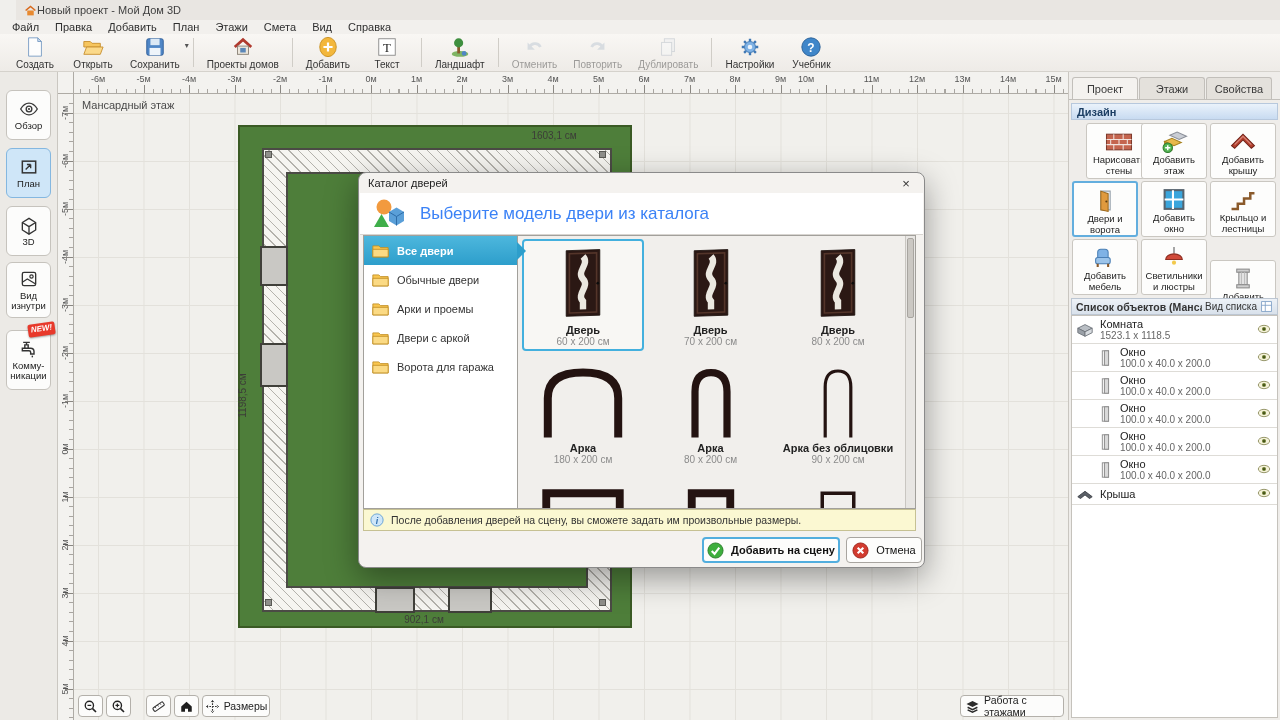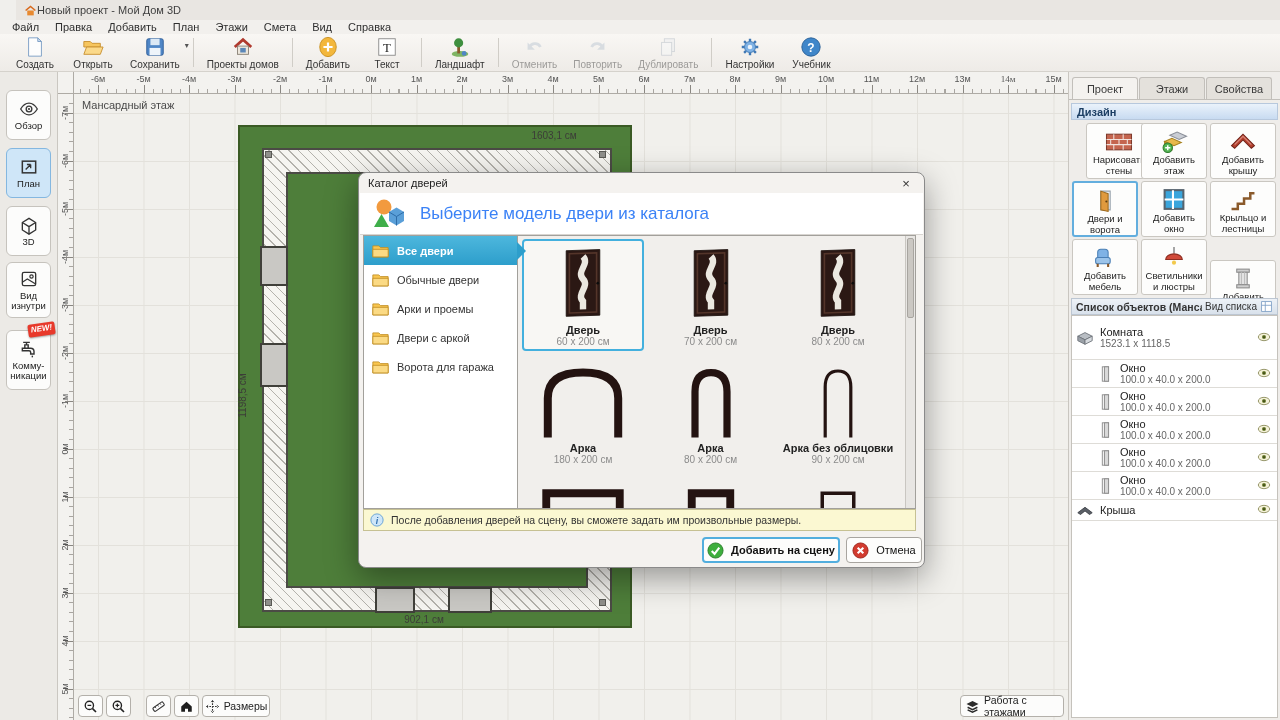--- a/index.html
+++ b/index.html
@@ -345,29 +345,29 @@
       <span class="rt-label" style="left: 524.5px;">5м</span>
       <span class="rt-tick" style="left: 524.5px;"></span>
       <span class="rt-label" style="left: 570px;">6м</span>
       <span class="rt-tick" style="left: 570px;"></span>
       <span class="rt-label" style="left: 615.5px;">7м</span>
       <span class="rt-tick" style="left: 615.5px;"></span>
       <span class="rt-label" style="left: 661px;">8м</span>
       <span class="rt-tick" style="left: 661px;"></span>
       <span class="rt-label" style="left: 706.5px;">9м</span>
       <span class="rt-tick" style="left: 706.5px;"></span>
-      <span class="rt-label" style="left: 752px;">10м</span>
+      <span class="rt-label" style="left: 732px;">10м</span>
       <span class="rt-tick" style="left: 752px;"></span>
       <span class="rt-label" style="left: 797.5px;">11м</span>
       <span class="rt-tick" style="left: 797.5px;"></span>
       <span class="rt-label" style="left: 843px;">12м</span>
       <span class="rt-tick" style="left: 843px;"></span>
       <span class="rt-label" style="left: 888.5px;">13м</span>
       <span class="rt-tick" style="left: 888.5px;"></span>
-      <span class="rt-label" style="left: 934px; font-family: Liberation Serif, serif;">14м</span>
+      <span class="rt-label" style="left: 934px;">14м</span>
       <span class="rt-tick" style="left: 934px;"></span>
       <span class="rt-label" style="left: 979.5px;">15м</span>
       <span class="rt-tick" style="left: 979.5px;"></span>
     </div>
   <div id="ruler-left">
       <div class="ticks"></div>
       <span class="rl-label" style="top: 19px;">-7м</span>
       <span class="rl-tick" style="top: 19px;"></span>
       <span class="rl-label" style="top: 67px;">-6м</span>
       <span class="rl-tick" style="top: 67px;"></span>
@@ -568,21 +568,21 @@
     <span class="t">Список объектов (Мансардный ...</span>
     <span class="v">Вид списка</span>
     <span class="ic">
         <svg viewBox="0 0 16 16">
           <rect x="2" y="2" width="12" height="12" fill="#fff" stroke="#7a9cc4"></rect>
           <path d="M2 6.5h12M6.5 2v12" stroke="#7a9cc4"></path>
         </svg>
       </span>
   </div>
   <div id="objlist">
-      <div class="orow" style="height: 44px;">
+      <div class="orow" style="height: 28px;">
         <span class="ic">
           <svg viewBox="0 0 20 20">
             <path d="M2 8l8-4 8 4-8 4z" fill="#b9bec4" stroke="#6f757c"></path>
             <path d="M2 8v5l8 4v-5z" fill="#9aa0a7" stroke="#6f757c"></path>
             <path d="M18 8v5l-8 4v-5z" fill="#d7dbdf" stroke="#6f757c"></path>
           </svg>
         </span>
         <div>
           <div class="nm">Комната</div>
           <div class="sz">1523.1 x 1118.5</div>

